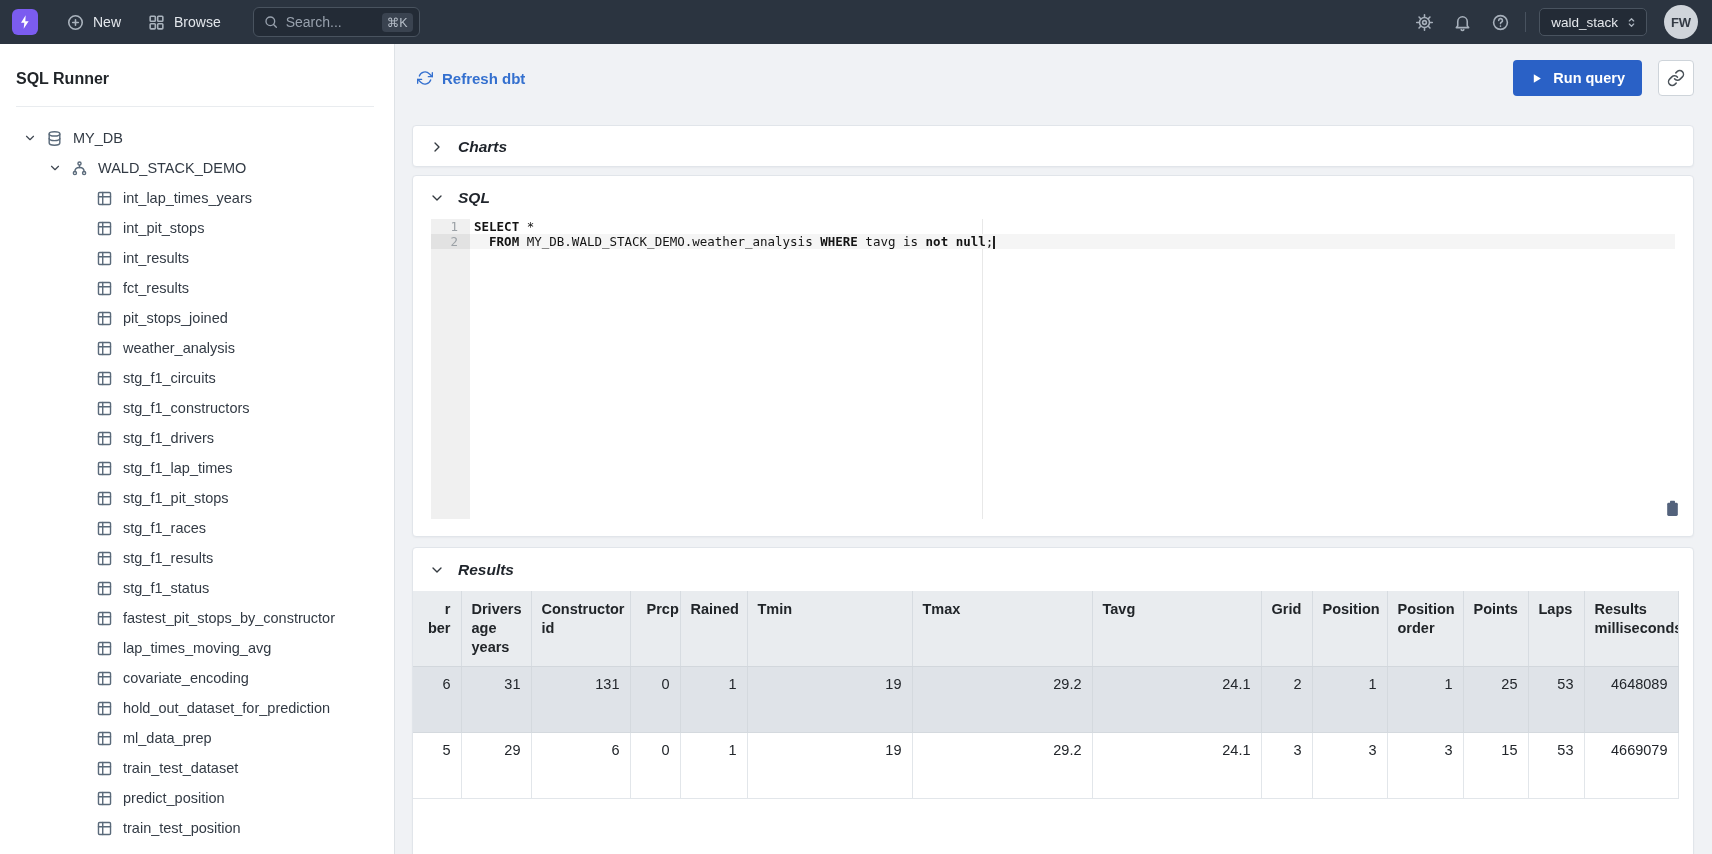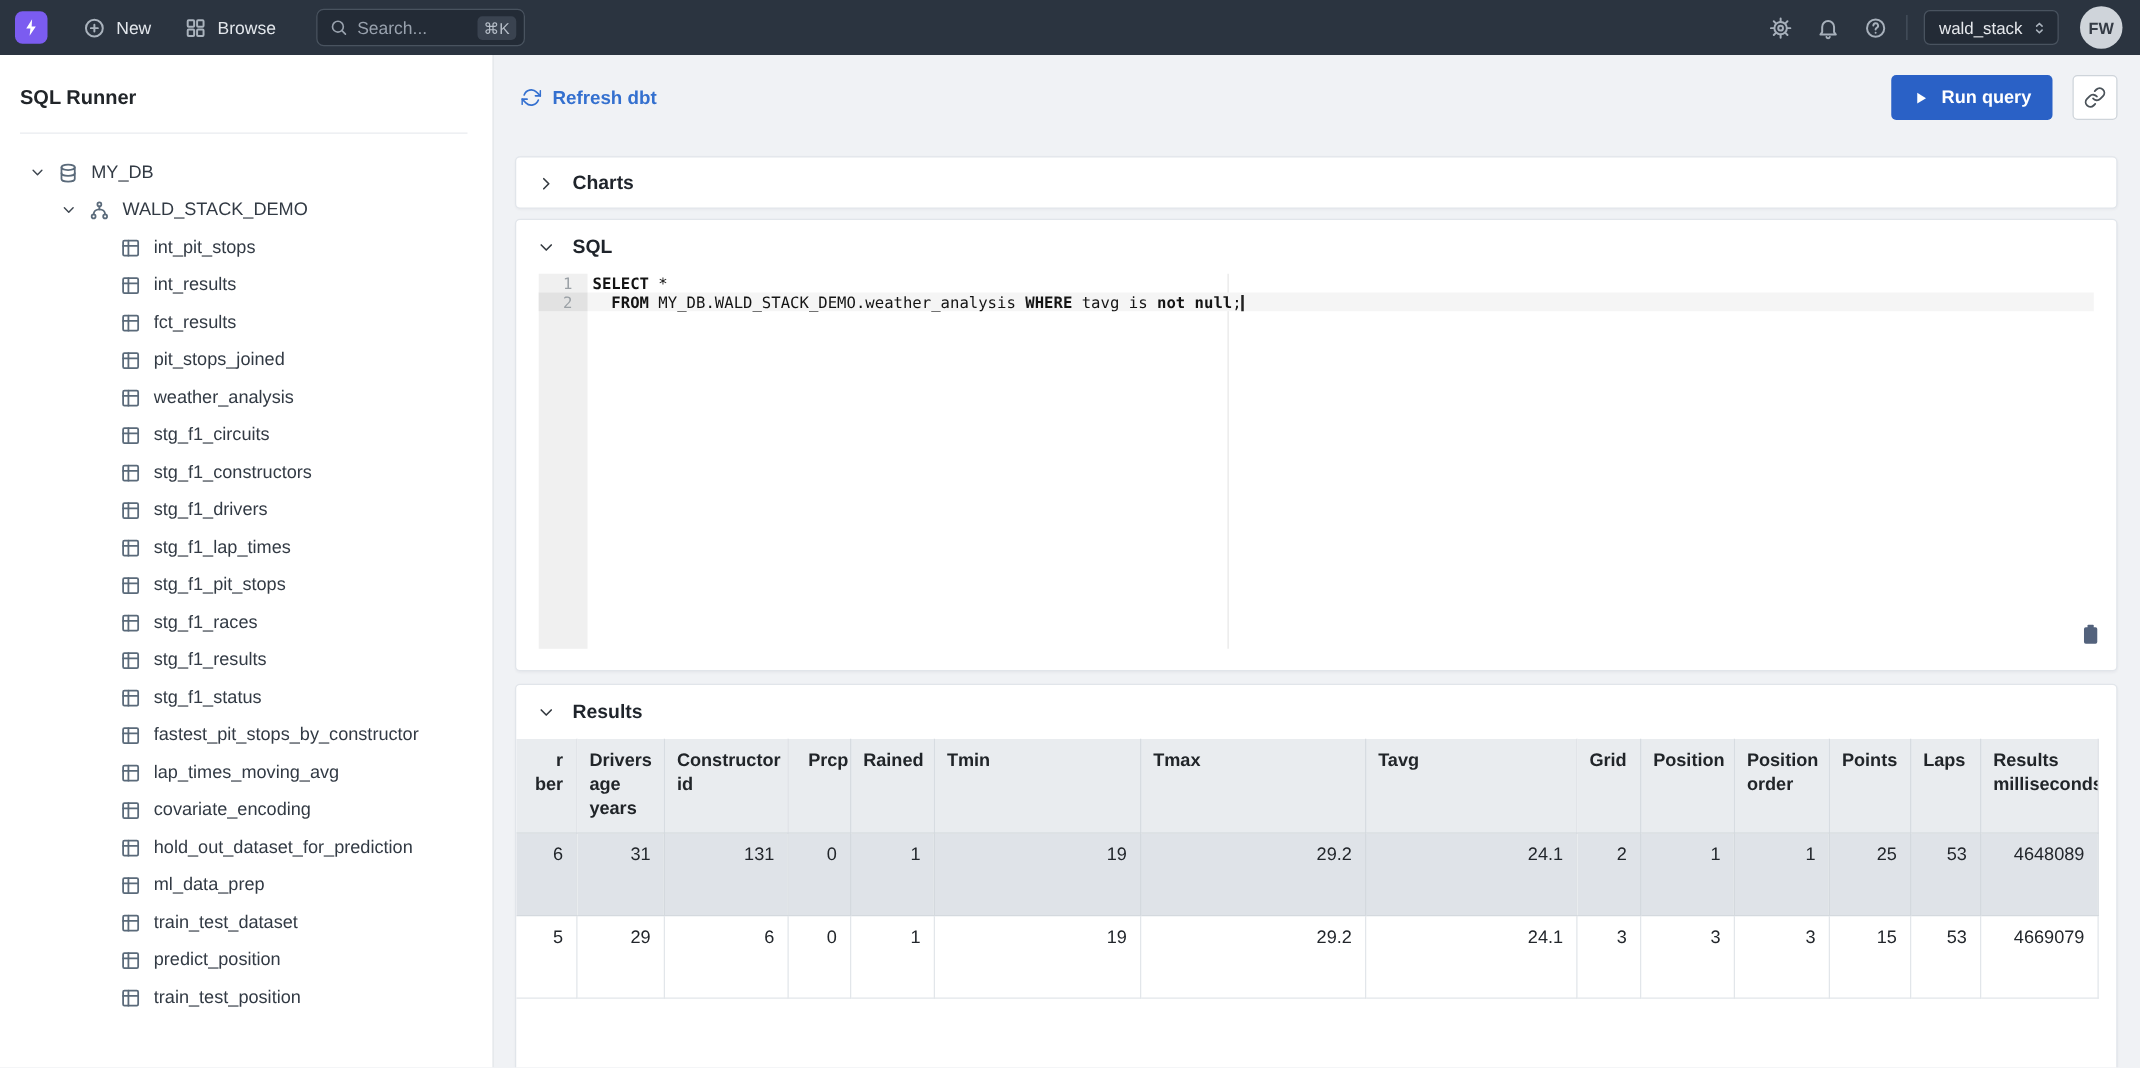--- a/index.html
+++ b/index.html
@@ -39,21 +39,21 @@
   .main { flex:1; padding:16px 18px 0 17px; overflow:hidden; }
 
   
   .toolbar { display:flex; align-items:center; height:36px; margin-bottom:29px; }
   .refresh-link { display:flex; align-items:center; gap:9px; color:#3470cf; font-size:15px; font-weight:700; cursor:pointer; margin-left:5px; }
   .run-btn { margin-left:auto; display:flex; align-items:center; gap:10px; background:#2a61c6; color:#fff; border:none; border-radius:4px; height:36px; padding:0 17px; font-size:14.5px; font-weight:700; font-family:"Liberation Sans",sans-serif; cursor:pointer; }
   .link-btn { width:36px; height:36px; background:#fff; border:1px solid #ced4da; border-radius:4px; display:flex; align-items:center; justify-content:center; color:#4a5259; margin-left:16px; cursor:pointer; }
 
   
   .card { background:#fff; border:1px solid #e1e5ea; border-radius:4px; box-shadow:0 1px 2px rgba(16,24,40,.04); }
-  .card-header { display:flex; align-items:center; gap:13px; height:42px; padding:0 16px; cursor:pointer; }
+  .card-header { display:flex; align-items:center; gap:13px; height:42px; padding:0 16px; cursor:pointer;font-style:italic; }
   .card-header .chev { color:#343a40; }
   .card-title { font-size:15.5px; font-weight:700; color:#1f242b; }
   .charts-card { height:42px; overflow:hidden; }
   .sql-card { margin-top:8px; height:362px; position:relative; }
   .sql-card .card-header { height:43px; }
   .results-card { margin-top:10px; height:320px; overflow:hidden; }
   .results-card .card-header { height:43px; }
 
   
   .editor { position:relative; margin:0 18px; height:300px; font-family:"DejaVu Sans Mono", monospace; font-size:12.5px; line-height:15px; cursor:text; }
@@ -200,20 +200,30 @@
               <circle cx="18.5" cy="18.5" r="2.2"></circle>
               <path d="M12 7.2v3.3"></path>
               <path d="M12 10.5c-3.8 0-6.5 2.4-6.5 5.8"></path>
               <path d="M12 10.5c3.8 0 6.5 2.4 6.5 5.8"></path>
             </svg>
         </span>
         <span class="tree-label">WALD_STACK_DEMO</span>
       </div>
 
       <div id="tree-tables">
+          <div class="tree-row lvl2">
+      <span class="node-icon">
+        <svg class="icon" width="17" height="17" viewBox="0 0 24 24" stroke-width="1.8">
+                <rect x="3.5" y="3.5" width="17" height="17" rx="1.5"></rect>
+                <path d="M3.5 9.5h17"></path>
+                <path d="M9.5 3.5v17"></path>
+              </svg>
+      </span>
+      <span class="tree-label">int_lap_times_years</span>
+    </div>
           <div class="tree-row lvl2">
       <span class="node-icon">
         <svg class="icon" width="17" height="17" viewBox="0 0 24 24" stroke-width="1.8">
                 <rect x="3.5" y="3.5" width="17" height="17" rx="1.5"></rect>
                 <path d="M3.5 9.5h17"></path>
                 <path d="M9.5 3.5v17"></path>
               </svg>
       </span>
       <span class="tree-label">int_pit_stops</span>
     </div>

